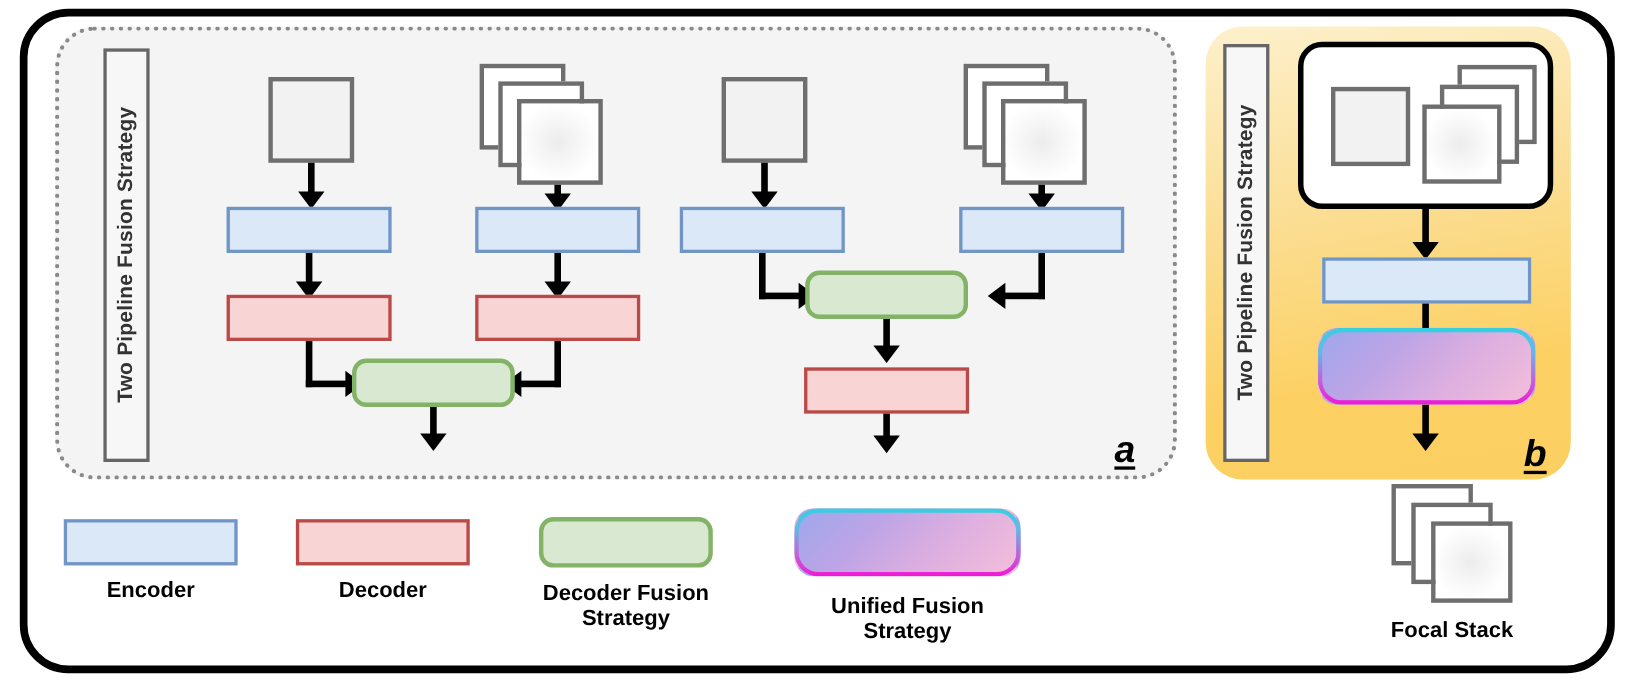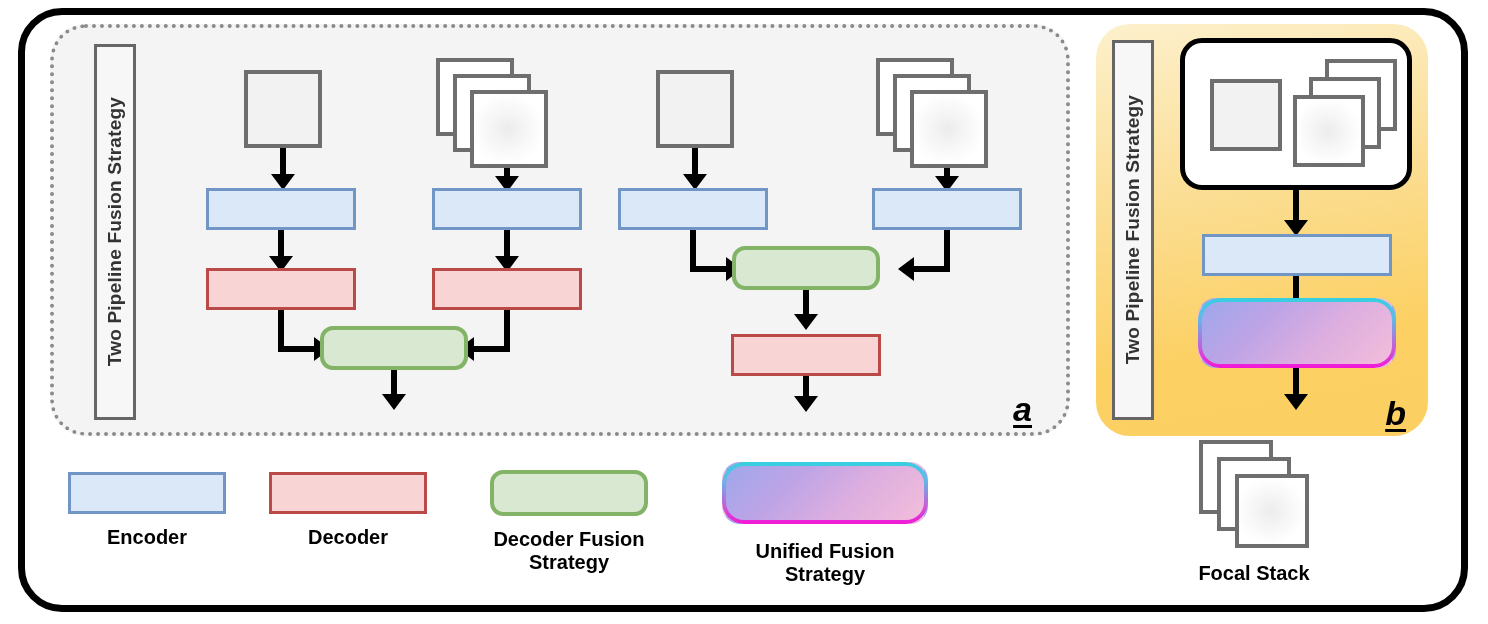--- a/index.html
+++ b/index.html
@@ -285,21 +285,21 @@
     <div class="head-down" style="left:188px;top:278px;"></div>
 
     <div class="unified" style="left:102px;top:274px;width:198px;height:70px;"></div>
 
     <div class="arrow-v" style="left:197px;top:344px;height:32px;"></div>
     <div class="head-down" style="left:188px;top:370px;"></div>
 
     <div class="panel-b-letter">b</div>
   </div>
 
-  <div class="legend-item" style="left:46px;top:472px;width:202px;">
+  <div class="legend-item" style="left:36px;top:472px;width:202px;">
     <div class="legend-swatch enc" style="position:relative;left:0;top:0;width:158px;height:42px;margin:0 auto;"></div>
     <div class="legend-label">Encoder</div>
   </div>
 
   <div class="legend-item" style="left:247px;top:472px;width:202px;">
     <div class="legend-swatch dec" style="position:relative;left:0;top:0;width:158px;height:42px;margin:0 auto;"></div>
     <div class="legend-label">Decoder</div>
   </div>
 
   <div class="legend-item" style="left:468px;top:470px;width:202px;">
@@ -308,21 +308,21 @@
 Strategy</div>
   </div>
 
   <div class="legend-item" style="left:714px;top:462px;width:222px;">
     <div class="legend-swatch unified" style="position:relative;left:0;top:0;width:206px;height:62px;margin:0 auto;"></div>
     <div class="legend-label" style="white-space:pre-line;margin-top:16px;">Unified Fusion
 Strategy</div>
   </div>
 
 
-  <div class="legend-item" style="left:1166px;top:440px;width:176px;">
+  <div class="legend-item" style="left:1232px;top:440px;width:176px;">
     <div class="legend-swatch stack" style="position:relative;left:0;top:0;width:110px;height:108px;margin:0 auto;">
       <div class="sq" style="left:0px;top:0px;width:74px;height:74px;"></div>
       <div class="sq" style="left:18px;top:17px;width:74px;height:74px;"></div>
       <div class="sq front" style="left:36px;top:34px;width:74px;height:74px;"></div>
     </div>
     <div class="legend-label" style="margin-top:14px;">Focal Stack</div>
   </div>
 
 </div>
 

